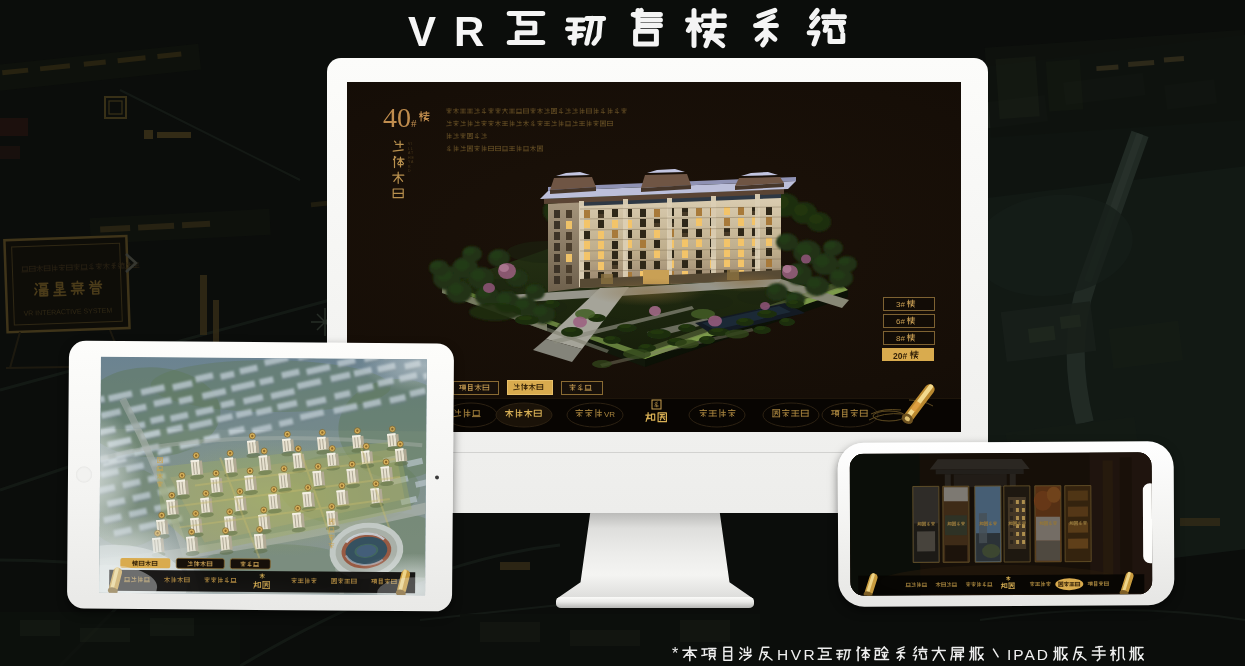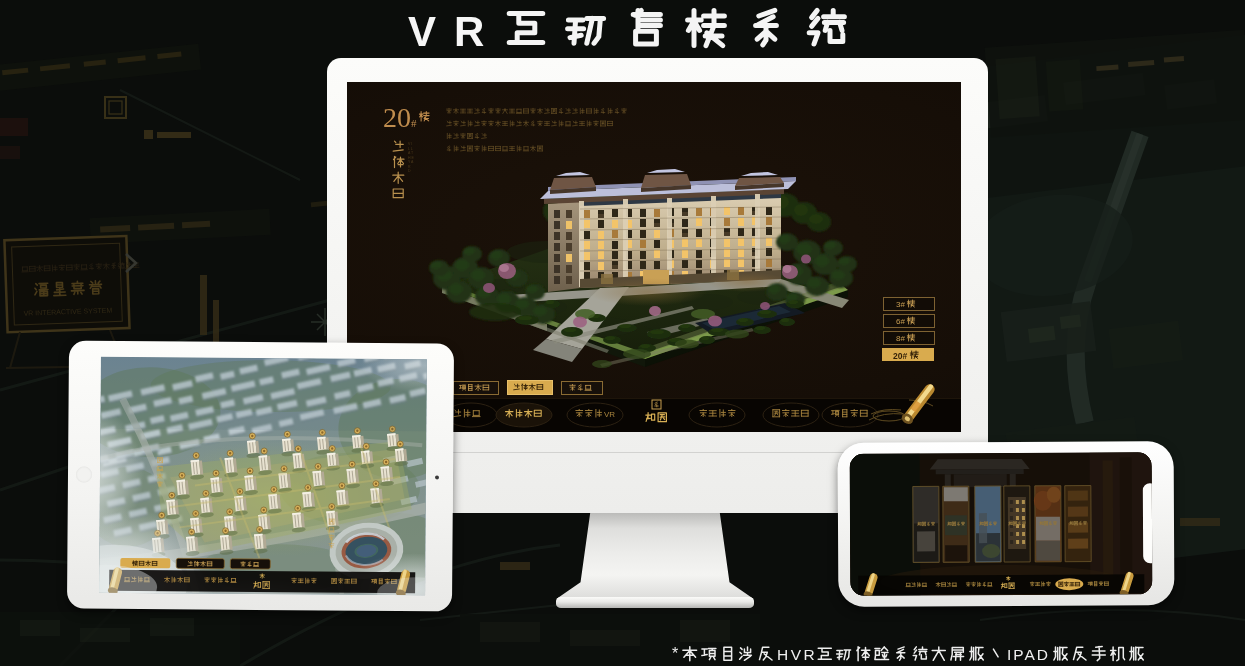--- a/index.html
+++ b/index.html
@@ -573,21 +573,21 @@
 
 <g opacity="0.85">
 <ellipse cx="233" cy="240" rx="7" ry="5.5" fill="#9c5f80"></ellipse>
 <ellipse cx="308" cy="229" rx="6" ry="5" fill="#aa6d8e"></ellipse>
 <ellipse cx="368" cy="239" rx="7" ry="5.5" fill="#9c5f80"></ellipse>
 <ellipse cx="418" cy="224" rx="5" ry="4" fill="#91557a"></ellipse>
 </g>
 </svg>
 
       <div class="abs" style="left:36px;top:20px;color:#c08d4e;font-family:'Liberation Serif',serif;">
-        <span style="font-size:28px;">20</span><span style="font-size:11px;">#</span>
+        <span style="font-size:28px;">40</span><span style="font-size:11px;">#</span>
       </div>
 
       <div class="abs" style="left:61px;top:60px;width:6px;color:#6e5527;font-size:3.5px;line-height:4.5px;
         opacity:.6;">V I L L A T H E Y A R D</div>
 
       <div class="abs" style="left:536px;top:215px;width:50px;height:12px;border:1px solid #7e6232;
         background:#120c06;color:#c59c52;font-size:8px;text-align:center;line-height:12px;letter-spacing:1px;"></div>
 
       <div class="abs" style="left:536px;top:232px;width:50px;height:12px;border:1px solid #7e6232;
         background:#120c06;color:#c59c52;font-size:8px;text-align:center;line-height:12px;letter-spacing:1px;"></div>

